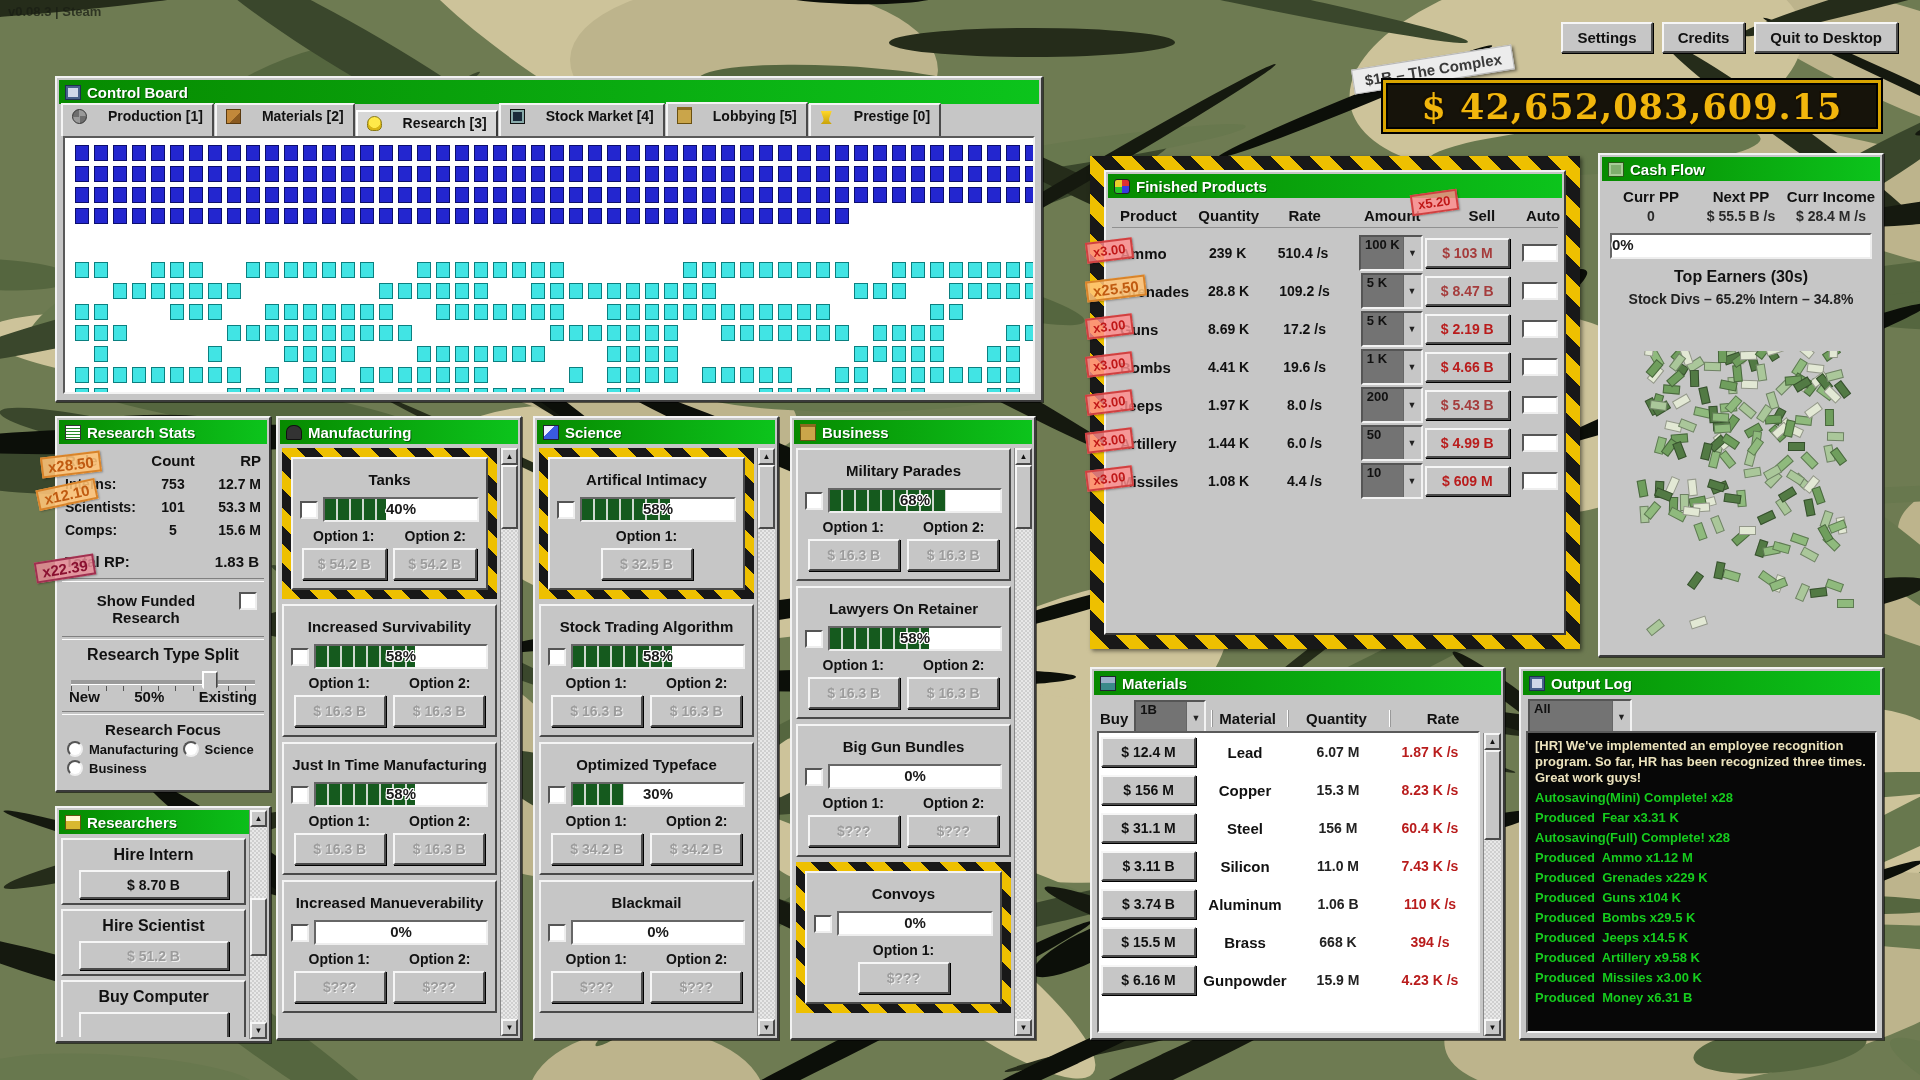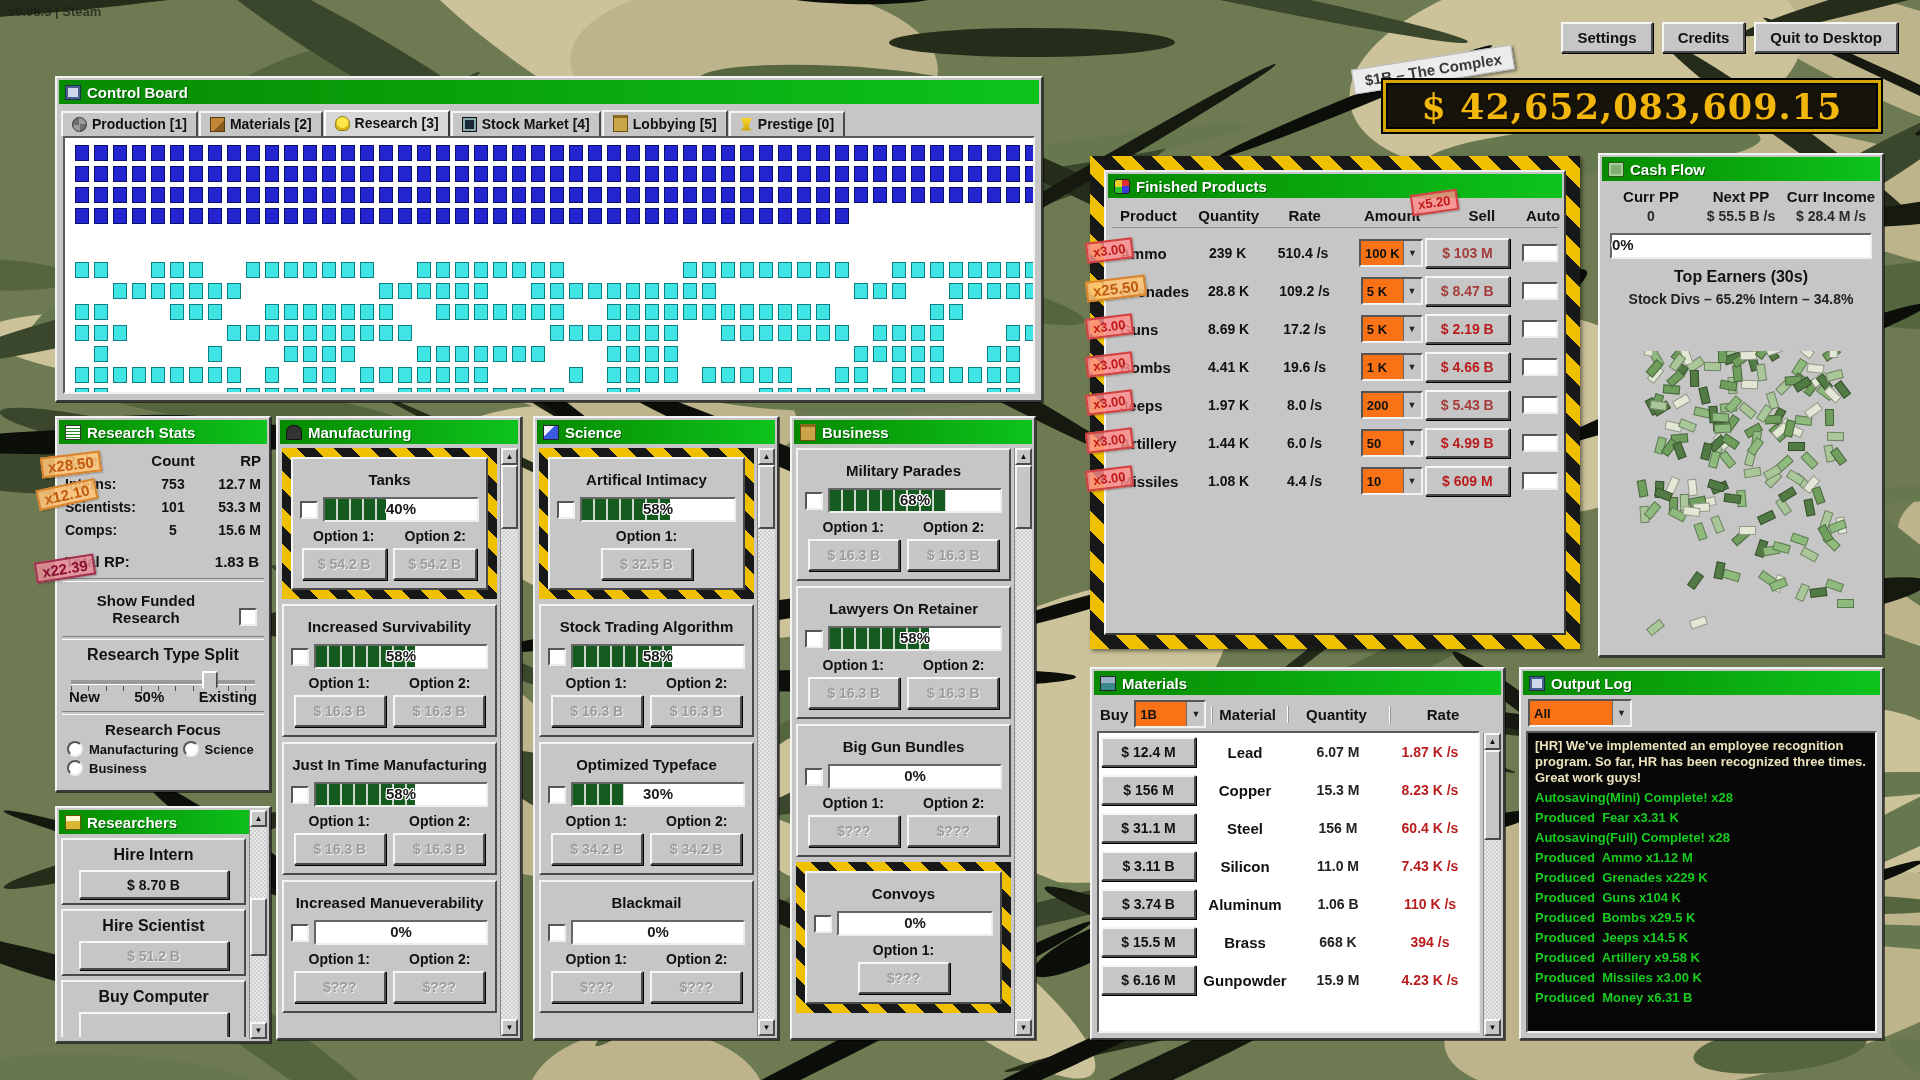--- a/index.html
+++ b/index.html
@@ -23,21 +23,21 @@
   .products-ticon{background:conic-gradient(#e03030 0 25%,#3a3ae0 0 50%,#2ac52a 0 75%,#e8d02a 0);border:1px solid #222;border-radius:3px}
   .cash-ticon{background:#7fae6e;border:1px solid #2a5a1a;box-shadow:inset 0 0 0 2px #a8cc98}
   .factory-ticon{background:linear-gradient(0deg,#3a8a8a 0 55%,#9ab0c8 55%);border:1px solid #223}
 
   .btn95{background:#c6c6c6;border:2px solid;border-color:#f6f6f6 #4a4a4a #4a4a4a #f6f6f6;box-shadow:1px 1px 0 #000;
        font-family:"Liberation Sans",sans-serif;font-weight:bold;font-size:14px;color:#111;padding:3px 10px;cursor:pointer}
   .btn95.dis{color:#9c9c9c;text-shadow:1px 1px 0 #efefef}
   .sep{height:2px;border-top:1px solid #808080;border-bottom:1px solid #fdfdfd;margin:6px 3px}
   .cb{width:14px;height:14px;flex:none;display:inline-block;background:#fff;border:2px solid;border-color:#555 #eee #eee #555}
   .radio{width:12px;height:12px;flex:none;display:inline-block;border-radius:50%;background:#fff;border:2px solid;border-color:#555 #eee #eee #555}
-  .dd{display:inline-flex;align-items:center;background:#f97316;border:2px solid;border-color:#555 #f2f2f2 #f2f2f2 #555;height:28px;box-sizing:border-box}
+  .dd{display:inline-flex;background:#737373;border:2px solid;border-color:#555 #f2f2f2 #f2f2f2 #555;height:36px;box-sizing:border-box}
   .ddval{flex:1;padding:0 4px;font-size:13px;text-align:left;white-space:nowrap;overflow:hidden}
   .ddbtn{width:17px;align-self:stretch;background:#c6c6c6;border-left:1px solid #666;display:flex;align-items:center;justify-content:center;font-size:9px;color:#222}
 
   
   .sb{position:absolute;top:2px;bottom:2px;right:2px;width:17px;background:
       repeating-conic-gradient(#e8e8e8 0 25%,#cfcfcf 0 50%) 0 0/4px 4px;border-left:1px solid #888}
   .sbbtn{position:absolute;left:0;width:17px;height:17px;box-sizing:border-box;background:#c6c6c6;border:2px solid;
       border-color:#f6f6f6 #4a4a4a #4a4a4a #f6f6f6;font-size:8px;display:flex;align-items:center;justify-content:center;color:#111}
   .sbbtn.up{top:0}.sbbtn.dn{bottom:0}
   .sbthumb{position:absolute;left:0;width:17px;box-sizing:border-box;background:#c6c6c6;border:2px solid;border-color:#f6f6f6 #4a4a4a #4a4a4a #f6f6f6}
@@ -55,22 +55,22 @@
   #complex-sticker{position:absolute;left:1352px;top:57px;transform:rotate(-9deg);background:#ececec;border:1px solid #b8b8b8;
       box-shadow:2px 2px 3px rgba(0,0,0,.45);padding:3px 11px;font-size:15px;color:#3a3a3a;white-space:nowrap}
   #money{position:absolute;left:1383px;top:80px;width:492px;height:46px;background:#16130a;
       border:3px solid #d8a400;box-shadow:0 0 0 2px #000,inset 0 0 0 2px #000;display:flex;align-items:center;justify-content:center}
   #money span{font-family:"DejaVu Serif",serif;font-weight:bold;font-size:35px;letter-spacing:1px;color:#f2b60c;
       text-shadow:-2px 0 0 #161005,2px 0 0 #161005,0 -2px 0 #161005,0 2px 0 #161005,2px 2px 0 #161005,-2px -2px 0 #161005}
 
   
   #control-board{left:55px;top:76px;width:980px;height:318px}
   #tabs{display:flex;align-items:flex-end;gap:1px;padding:3px 2px 0 2px;height:29px}
-  .tab{display:flex;align-items:center;gap:5px;background:#c6c6c6;border:2px solid;border-color:#f4f4f4 #4a4a4a #c6c6c6 #f4f4f4;
-      border-bottom:none;padding:3px 9px 4px;font-size:14px;cursor:pointer}
+  .tab{display:flex;align-items:flex-end;gap:21px;background:#c6c6c6;border:2px solid;border-color:#f4f4f4 #4a4a4a #c6c6c6 #f4f4f4;
+      border-bottom:none;padding:3px 9px 12px;font-size:14px;cursor:pointer}
   .tab.active{background:#d7d7d7;padding-bottom:7px;margin-bottom:-2px;border-color:#fff #3a3a3a #d7d7d7 #fff}
   .ti{width:13px;height:13px;display:inline-block;flex:none}
   .production-icon{background:conic-gradient(#9a9a9a 0 25%,#6e6e6e 0 50%,#9a9a9a 0 75%,#6e6e6e 0);border-radius:50%;border:1px solid #333}
   .materials-icon{background:linear-gradient(135deg,#c2883a 0 60%,#8a5a20 60%);border:1px solid #5a3a10}
   .research-icon{background:radial-gradient(circle at 50% 38%,#ffe94a 0 55%,#d9b616 60%);border-radius:50% 50% 35% 35%;border:1px solid #8a7a10}
   .stock-market-icon{background:#1a2a3a;box-shadow:inset 0 0 0 2px #8aa;border:1px solid #111}
   .lobbying-icon{background:#caa54a;border:1px solid #6a5010;border-top:3px solid #8a6a20}
   .prestige-icon{background:linear-gradient(#ffd72a,#c9a30a);clip-path:polygon(8% 0,92% 0,72% 58%,72% 76%,92% 100%,8% 100%,28% 76%,28% 58%)}
 
   #grid-area{position:absolute;left:6px;right:6px;top:58px;bottom:6px;background:#fff;
@@ -83,21 +83,21 @@
   .gs{visibility:hidden}
 
   
   #research-stats{left:55px;top:416px;width:208px;height:368px;overflow:visible}
   #stats-rows{padding:8px 6px 0 6px}
   .stat-row{display:grid;grid-template-columns:1fr 52px 62px;font-size:14px;margin-bottom:7px}
   .stat-row span:nth-child(2){text-align:center}
   .stat-row span:nth-child(3){text-align:right}
   .stat-head{font-size:15px}
   #total-row{display:flex;justify-content:space-between;font-size:15px;padding:8px 8px 2px 6px}
-  #funded-row{display:flex;align-items:flex-end;gap:16px;padding:4px 10px}
+  #funded-row{display:flex;align-items:flex-start;gap:16px;padding:4px 10px}
   #funded-row .lbl{flex:1;text-align:center;font-size:15px;line-height:17px}
   #split-title{text-align:center;font-size:16px;margin-top:4px}
   #slider{position:relative;margin:16px 12px 2px;height:4px;background:#9a9a9a;box-shadow:0 1px 0 #fff}
   #slider .ticks{position:absolute;left:0;right:0;top:6px;height:5px;
       background:repeating-linear-gradient(90deg,#555 0 1px,transparent 1px 17.4px)}
   #sthumb{position:absolute;left:71%;top:-9px;width:12px;height:21px;background:#c6c6c6;border:2px solid;
       border-color:#fff #444 #444 #fff;clip-path:polygon(0 0,100% 0,100% 62%,50% 100%,0 62%);cursor:pointer}
   #split-labels{display:flex;justify-content:space-between;padding:2px 10px 0;font-size:15px}
   #focus-title{text-align:center;font-size:15px;margin-top:2px}
   .focus-line{display:flex;align-items:center;gap:4px;padding:3px 8px 0;font-size:13px}

